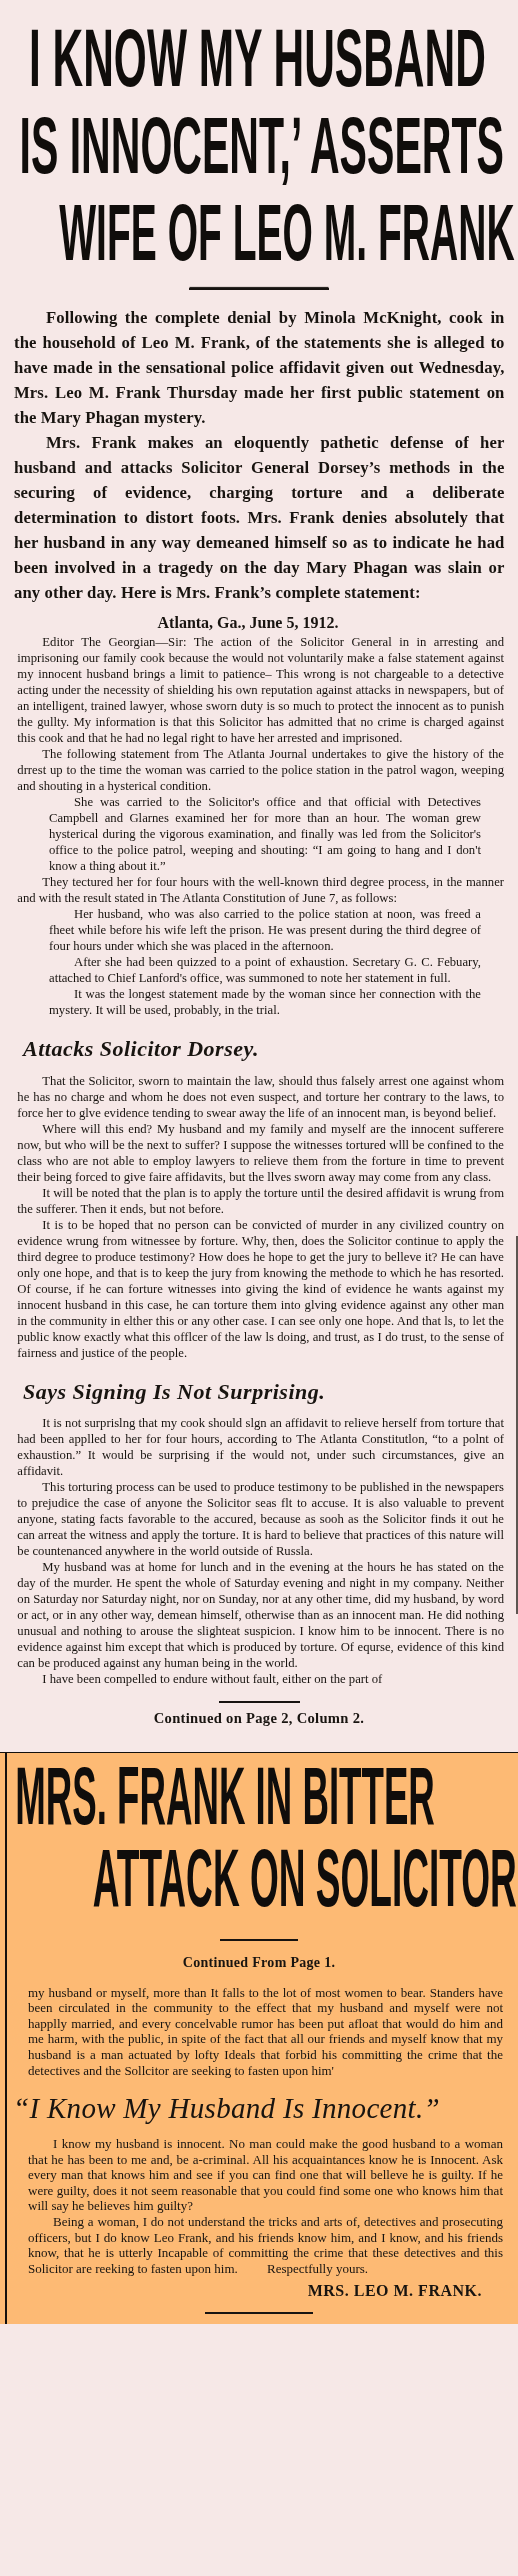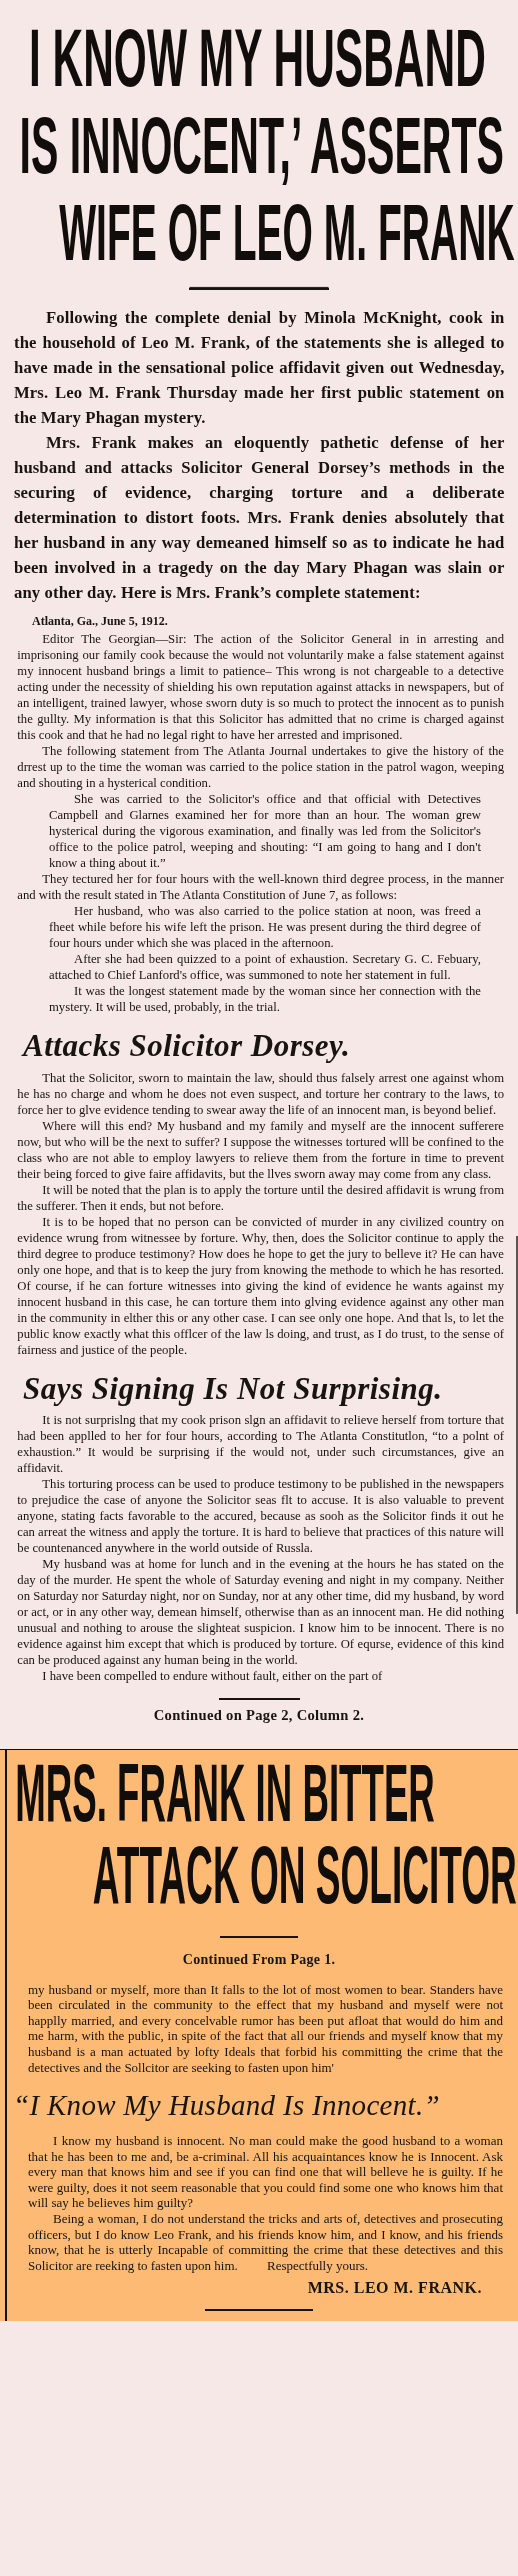--- a/index.html
+++ b/index.html
@@ -29,36 +29,36 @@
   }
   .lead{margin-top:15px;}
   .lead p{
     font-size:16.7px;line-height:25px;font-weight:700;
     text-align:justify;
     margin:0 13.5px 0 14px;
     text-indent:32px;
     letter-spacing:0.1px;
   }
   .dateline{
-    font-size:12px;font-weight:700;
-    text-align:left;
+    font-size:16px;font-weight:700;
+    text-align:center;
     margin:8.6px 54px 2.2px 0;
     padding-left:32px;
   }
   .body1 p{
     font-size:12.7px;line-height:16px;font-weight:400;
     text-align:justify;
     margin:0 14px 0 17.3px;
     text-indent:25px;
   }
   .body1 p.quote{
     margin-left:49px;margin-right:37px;
   }
   .section-head{
-    font-size:31px;line-height:33px;
+    font-size:22px;line-height:33px;
     font-style:italic;font-weight:700;
     margin:14px 0 7.6px 23px;
     letter-spacing:0.5px;
   }
   .end-rule{
     width:81px;height:1.6px;background:#171310;
     margin:14px auto 7.6px auto;
   }
   .continued{
     font-size:14.6px;font-weight:700;
@@ -156,21 +156,21 @@
 
       <h2 class="section-head">Attacks Solicitor Dorsey.</h2>
 
       <p>That the Solicitor, sworn to maintain the law, should thus falsely arrest one against whom he has no charge and whom he does not even suspect, and torture her contrary to the laws, to force her to glve evidence tending to swear away the life of an innocent man, is beyond belief.</p>
       <p>Where will this end?  My husband and my family and myself are the innocent sufferere now, but who will be the next to suffer?  I suppose the witnesses tortured wlll be confined to the class who are not able to employ lawyers to relieve them from the forture in time to prevent their being forced to give faire affidavits, but  the  llves  sworn  away  may  come from any class.</p>
       <p>It will be noted that the plan is to apply the torture until the desired affidavit is wrung from the sufferer.   Then it ends, but not before.</p>
       <p>It is to be hoped that no person can be convicted of murder in any civilized country on evidence wrung from witnessee by forture.  Why, then, does the Solicitor continue to apply the third degree to produce testimony?  How does he hope to get the jury to belleve it?  He can have only one hope, and that is to keep the jury from knowing the methode to which he has resorted.  Of course, if he can forture witnesses into giving the kind of evidence he wants against my innocent husband in this case, he can torture them into glving evidence  against  any  other  man  in  the community in elther this or any other case.  I can see only one hope. And that ls, to let the public know exactly what this offlcer of the law ls doing, and trust, as I do trust, to the sense  of fairness and justice of the people.</p>
 
       <h2 class="section-head">Says Signing Is Not Surprising.</h2>
 
-      <p>It is not surprislng that my cook prison slgn an affidavit to relieve herself from torture that had been applled to her for four hours, according to The Atlanta Constitutlon, “to a polnt of exhaustion.”  It would be surprising if the would not, under such circumstances, give an affidavit.</p>
+      <p>It is not surprislng that my cook should slgn an affidavit to relieve herself from torture that had been applled to her for four hours, according to The Atlanta Constitutlon, “to a polnt of exhaustion.”  It would be surprising if the would not, under such circumstances, give an affidavit.</p>
       <p>This torturing process can be used to produce testimony to be published in the newspapers to prejudice the case of anyone the Solicitor seas flt to accuse.  It is also valuable to  prevent  anyone,  stating  facts favorable to the accured, because as sooh as the Solicitor finds it out he can arreat the witness and apply the torture.  It is hard to believe that practices of this nature will be countenanced anywhere in the world outside of Russla.</p>
       <p>My husband was at home for lunch and in the evening at the hours he has stated on the day of the murder.  He spent the whole of Saturday evening and night in my company.  Neither on Saturday nor Saturday night, nor on Sunday, nor at any other time, did my husband, by word or act, or in any other way, demean  himself, otherwise  than  as  an innocent man.  He did nothing unusual and nothing to arouse the slighteat suspicion.  I know him to be innocent.  There is no evidence against him except that which is produced by torture.  Of  equrse,  evidence  of this kind can be produced against any human being in the world.</p>
       <p>I have been compelled to endure without fault, either on the part of</p>
     </div>
 
     <div class="end-rule"></div>
     <div class="continued">Continued on Page 2, Column 2.</div>
 
     <div class="clip1-right-edge"></div>
   </section>

